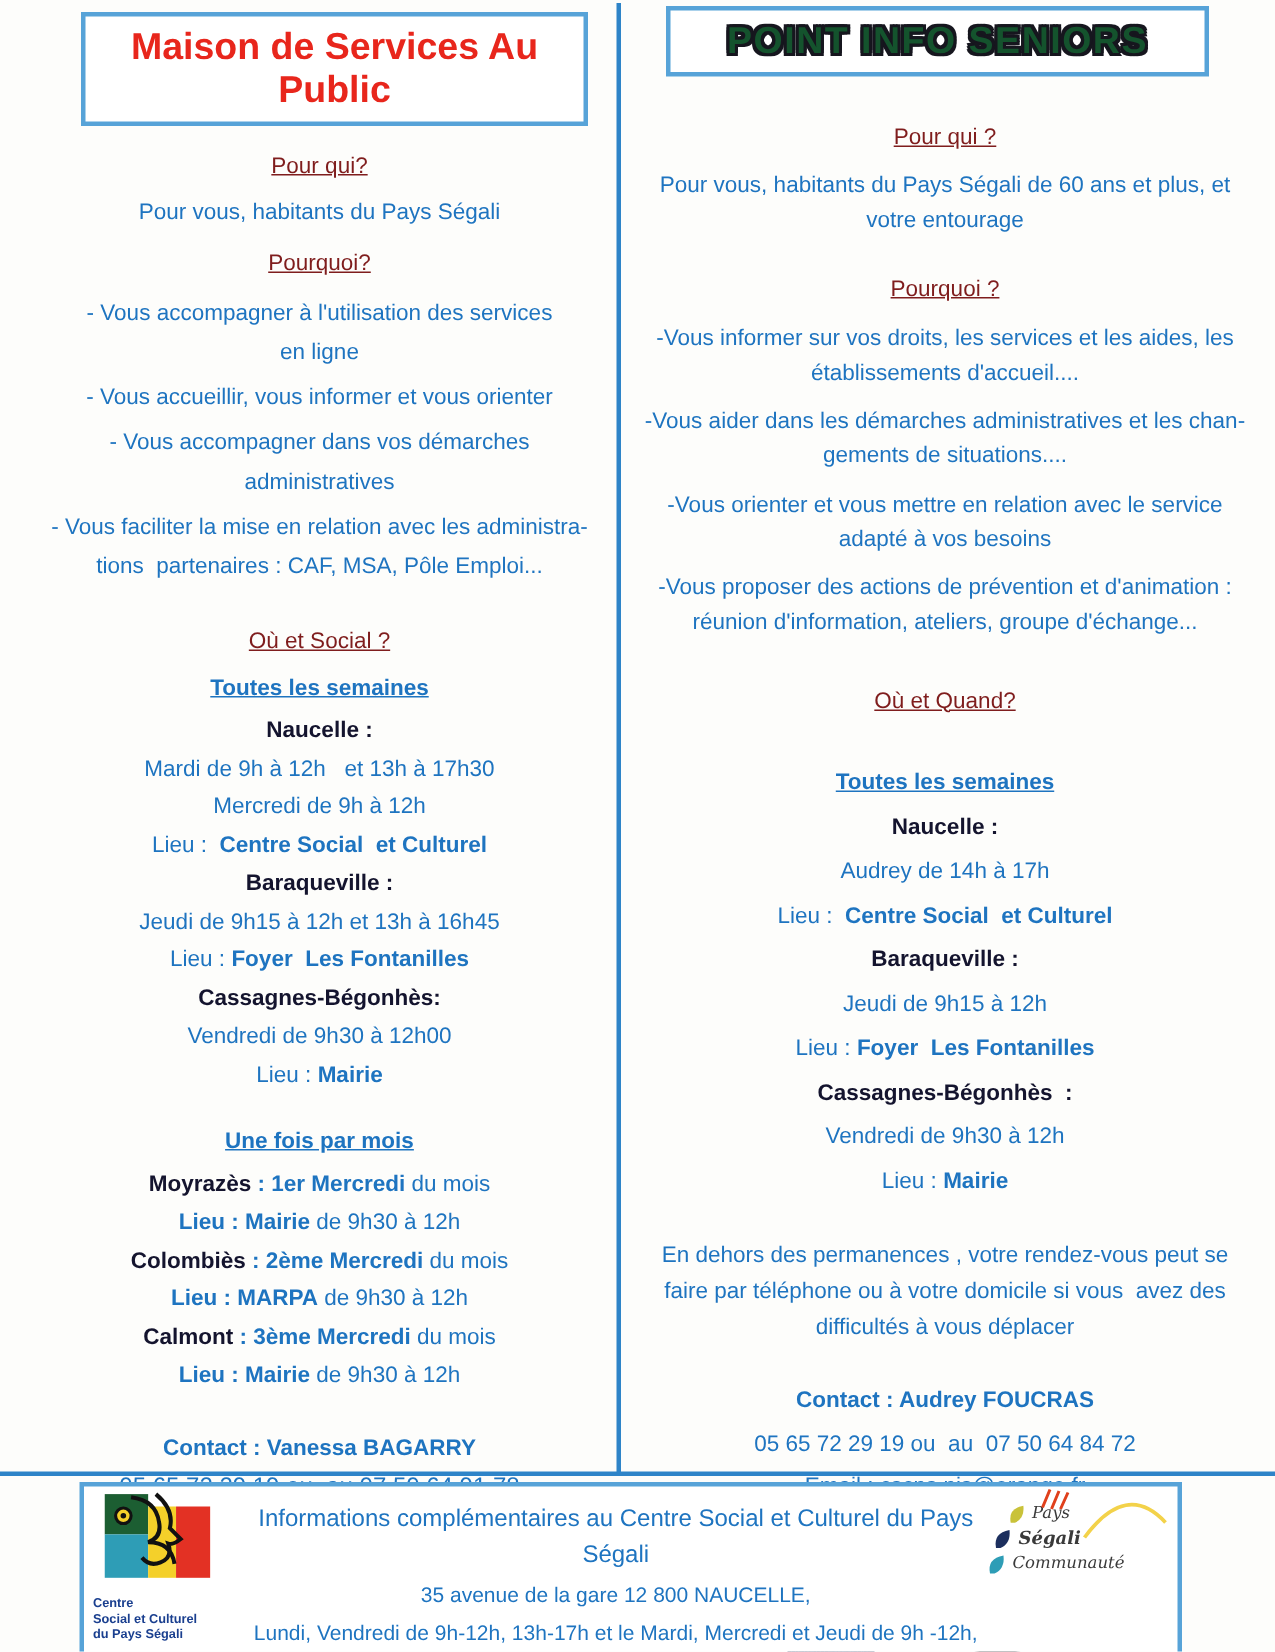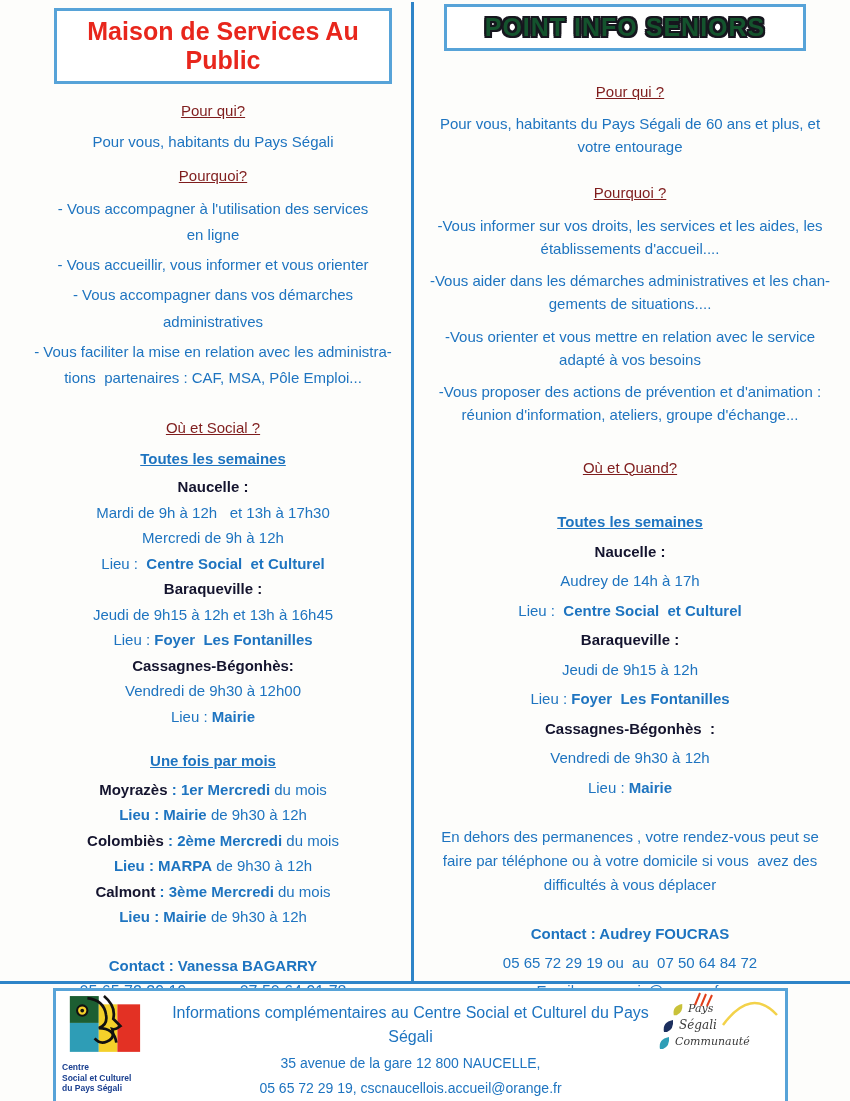--- a/index.html
+++ b/index.html
@@ -65,21 +65,21 @@
   .footer-box{position:absolute;left:53px;top:988px;width:735px;min-height:98px;box-sizing:border-box;
     border:3px solid #57a3d8;background:#fff;display:flex;align-items:stretch;}
   .footer-text{flex:1;text-align:center;font-size:14px;line-height:1.45;padding:6px 4px 4px;}
   .footer-text .ln{margin:4px 0;}
 
   .csc{width:104px;padding:3px 0 0 4px;text-align:left;}
   .csc-name{font-size:8.5px;font-weight:bold;color:#1a3f8f;line-height:1.25;margin:2px 0 0 2px;}
 
   .psc{width:128px;position:relative;padding-top:10px;}
   .psc-row{display:flex;gap:2px;margin:1px 0 1px 14px;}
-  .psc-row.r2{margin-left:4px;}
+  .psc-row.r2{margin-left:4px;font-weight:bold;}
   .psc-row.r3{margin-left:0px;}
   .psc-txt{font-family:"DejaVu Serif",serif;font-style:italic;color:#3a3a3a;font-size:11px;white-space:nowrap;}
   .psc .arc{position:absolute;right:6px;top:2px;}
   .psc .sparks{position:absolute;left:34px;top:0px;}
 </style>
 </head>
 <body>
 
 <div class="divider"></div>
 <div class="hrule"></div>
@@ -233,21 +233,20 @@
     <div class="csc-name">
       <div>Centre</div>
       <div>Social et Culturel</div>
       <div>du Pays Ségali</div>
     </div>
   </div>
 
   <div class="footer-text">
     <div class="ln" style="font-size:16px">Informations complémentaires au Centre Social et Culturel du Pays Ségali</div>
     <div class="ln">35 avenue de la gare 12 800 NAUCELLE,</div>
-    <div class="ln">05 65 72 29 19, cscnaucellois.accueil@orange.fr</div>
     <div class="ln">Lundi, Vendredi de 9h-12h, 13h-17h et le Mardi, Mercredi et Jeudi de 9h -12h,
 13h30 -17h30</div>
   </div>
 
   <div class="psc">
     <svg class="sparks" width="26" height="16" viewBox="0 0 26 16">
       <path d="M4 14 L9 2 M10 15 L15 3 M16 15 L21 4" stroke="#e0401c" stroke-width="2" fill="none"></path>
     </svg>
     <svg class="arc" width="58" height="40" viewBox="0 0 58 40">
       <path d="M2 32 Q30 -6 56 22" stroke="#f3d24a" stroke-width="2.5" fill="none"></path>

